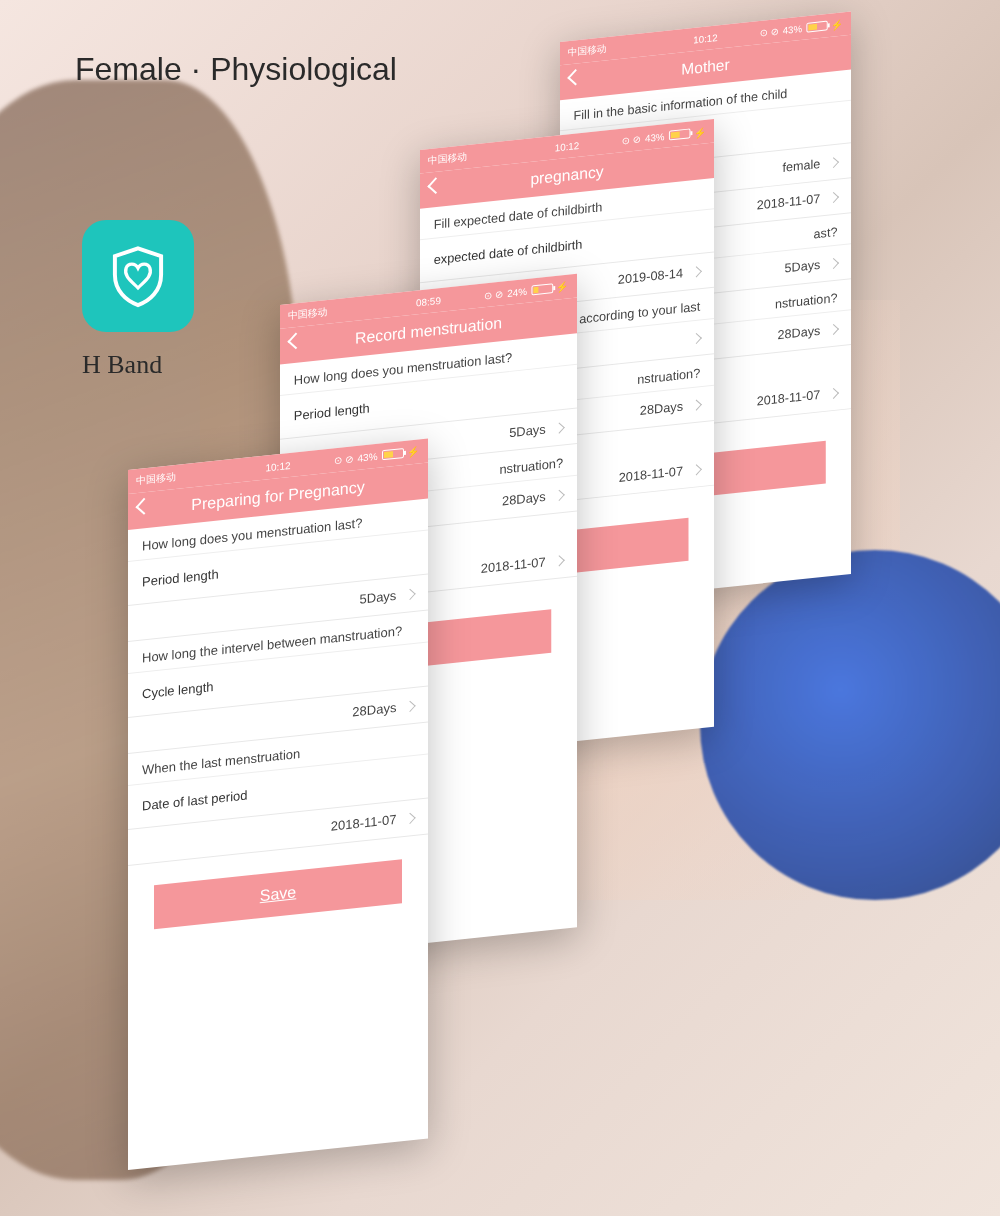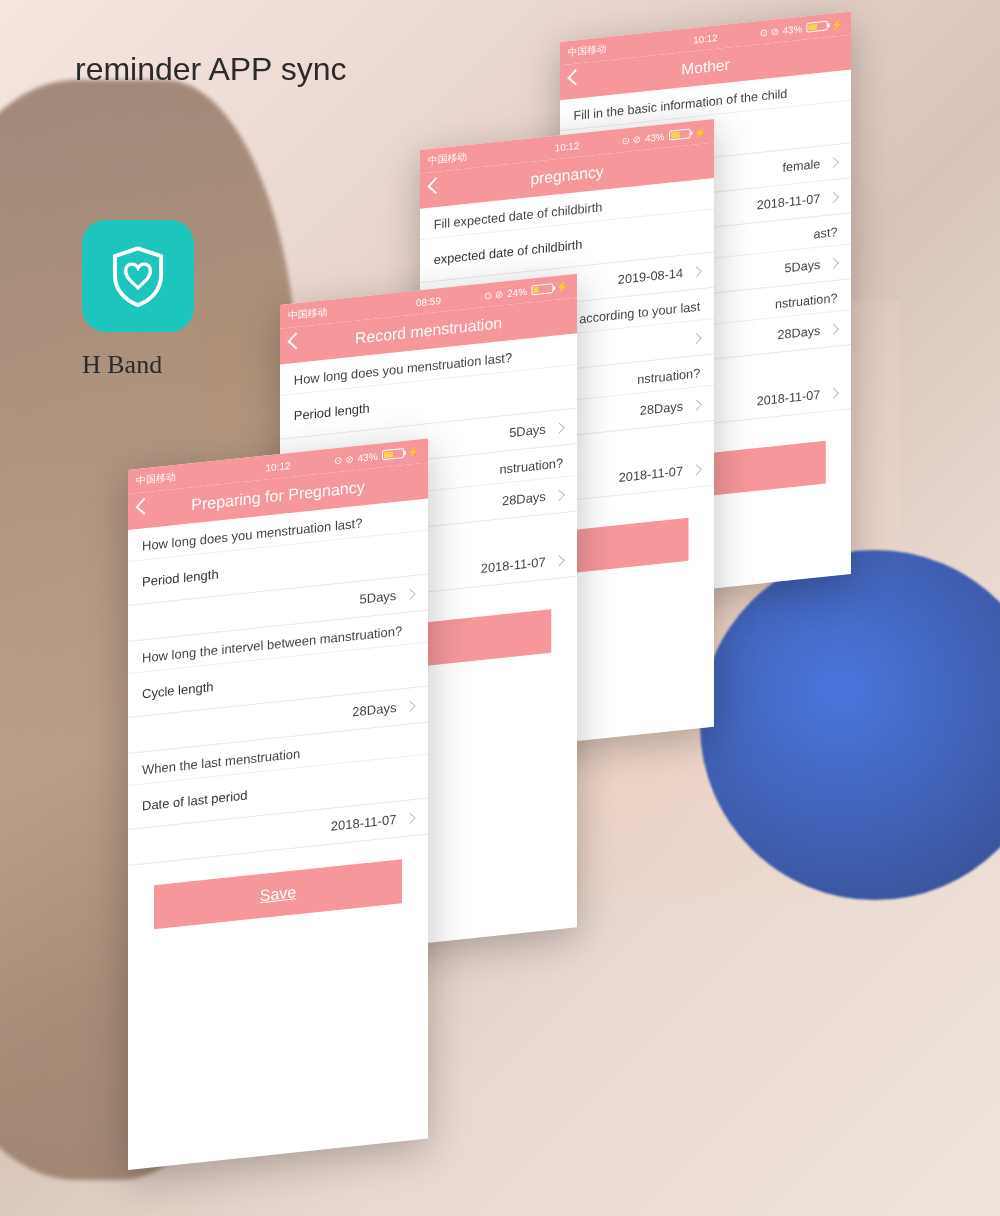--- a/index.html
+++ b/index.html
@@ -175,21 +175,21 @@
 
 </style>
 </head>
 <body>
 
 <div class="bg-skin"></div>
 <div class="bg-hair"></div>
 <div class="bg-blob"></div>
 
 <div class="headline">
-  <div>reminder  APP sync</div>
+  <div>Female · Physiological</div>
 </div>
 
 <div class="app-icon-wrap">
   <div class="app-icon">
     <svg viewBox="0 0 100 100">
       <path d="M50 8 L85 20 V48 C85 72 68 88 50 94 C32 88 15 72 15 48 V20 Z" fill="none" stroke="#fff" stroke-width="6"></path>
       <path d="M50 68 C40 58 28 50 32 38 C35 30 46 30 50 38 C54 30 65 30 68 38 C72 50 60 58 50 68 Z" fill="none" stroke="#fff" stroke-width="5"></path>
     </svg>
   </div>
   <div class="app-name">H  Band</div>

